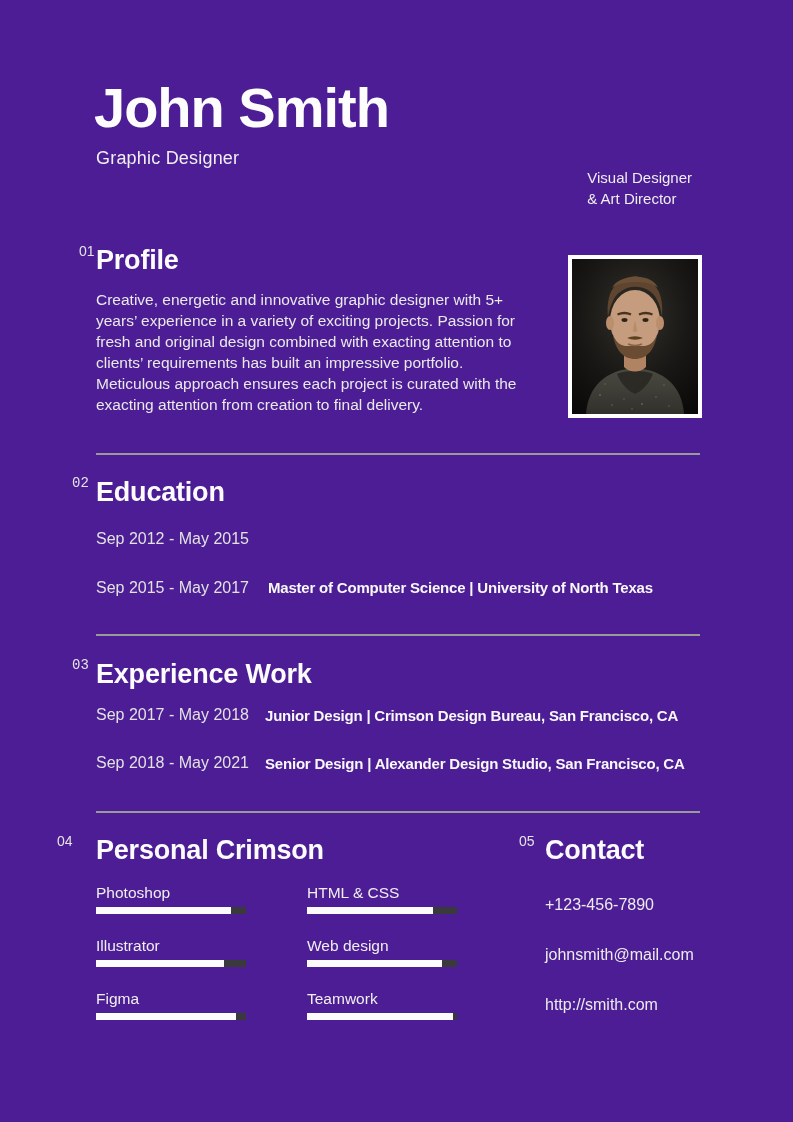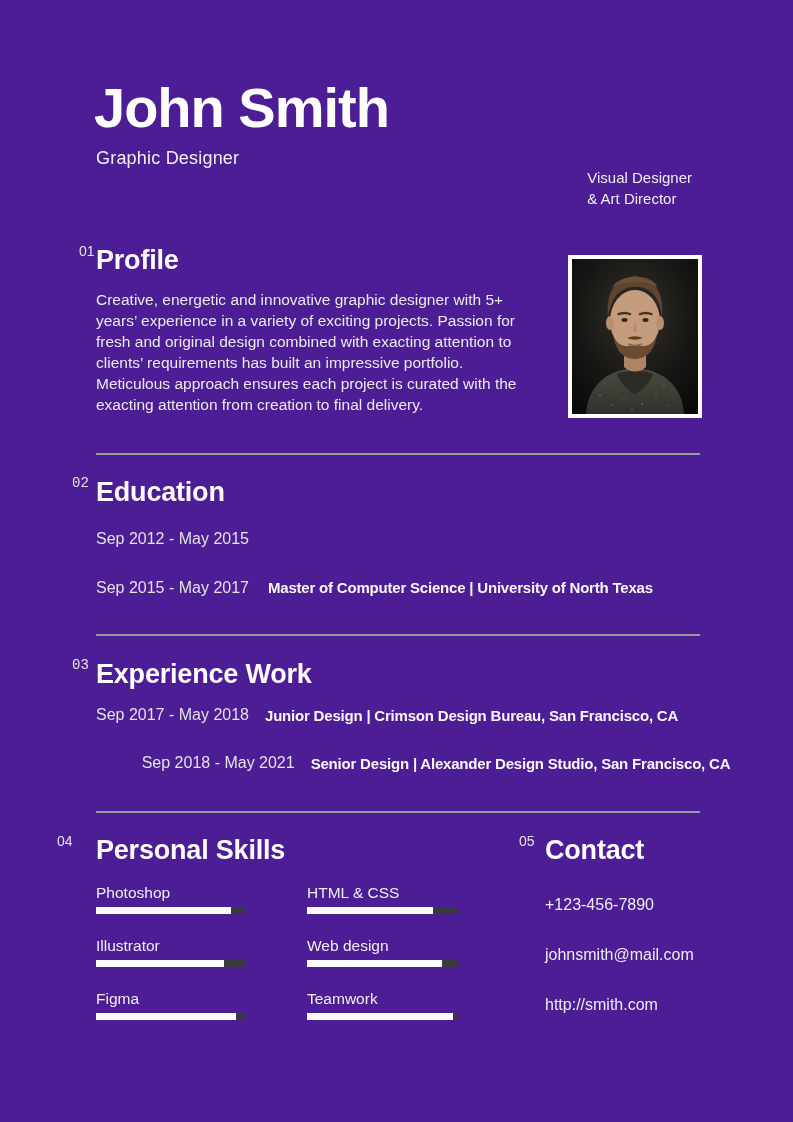--- a/index.html
+++ b/index.html
@@ -22,21 +22,21 @@
 
   .body-text{left:96px;top:289px;width:424px;font-size:15.5px;line-height:21px;color:#e9e9e9;}
 
   .divider{left:96px;width:604px;height:2px;background:#9a9a9a;}
   .d1{top:453px;} .d2{top:634px;} .d3{top:811px;}
 
   .row{display:flex;left:96px;width:680px;line-height:20px;}
   .row .dates{width:172px;flex:none;color:#e2e2e2;font-weight:400;font-size:16px;}
   .row .detail{font-weight:700;color:#f8f8f8;font-size:15px;letter-spacing:-.2px;padding-top:1px;}
   .row.exp .dates{width:169px;}
-  .edu1{top:529px;} .edu2{top:577px;align-items:flex-end;} .exp1{top:705px;} .exp2{top:753px;justify-content:center;}
+  .edu1{top:529px;} .edu2{top:577px;align-items:flex-end;} .exp1{top:705px;} .exp2{top:753px;}
 
   .photo-frame{left:568px;top:255px;width:126px;height:155px;border:4px solid #ffffff;background:#0c0b0a;}
   .photo-frame svg{display:block;width:126px;height:155px;}
 
   .skill-col{top:884px;width:152px;}
   .skill-col.c1{left:96px;} .skill-col.c2{left:307px;}
   .skill-item{margin-bottom:23px;}
   .skill-label{font-size:15.5px;color:#efefef;font-weight:400;height:18px;margin-bottom:5px;white-space:nowrap;}
   .skill-track{width:150px;height:7px;background:#3a3a3c;}
   .skill-fill{height:7px;background:#fbfbfb;width:0;}
@@ -131,21 +131,21 @@
     <span class="detail">Junior Design | Crimson Design Bureau, San Francisco, CA</span>
   </div>
   <div class="abs row exp exp2">
     <span class="dates">Sep 2018 - May 2021</span>
     <span class="detail">Senior Design | Alexander Design Studio, San Francisco, CA</span>
   </div>
 
   <div class="abs divider d3"></div>
 
   <div class="abs sec-num s-num">04</div>
-  <div class="abs sec-head s-head">Personal Skills</div>
+  <div class="abs sec-head s-head">Personal Crimson</div>
 
   <div class="abs skill-col c1">
     <div class="skill-item">
       <div class="skill-label">Photoshop</div>
       <div class="skill-track">
           <div class="skill-fill" style="width: 90%;"></div>
         </div>
     </div>
     <div class="skill-item">
       <div class="skill-label">Illustrator</div>

